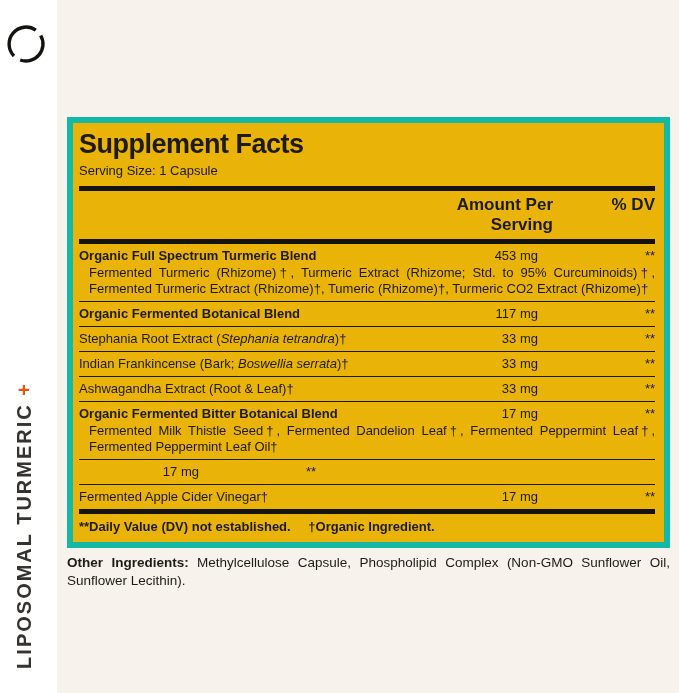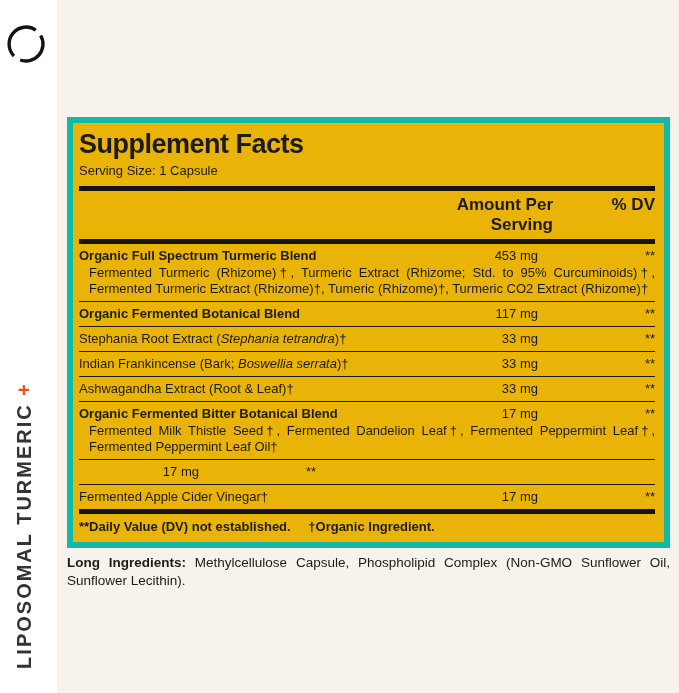--- a/index.html
+++ b/index.html
@@ -168,15 +168,15 @@
     </div>
 
     <div class="bar"></div>
 
     <div class="footnote">
       <span class="fn-dv">**Daily Value (DV) not established.</span>
       <span class="fn-organic">†Organic Ingredient.</span>
     </div>
   </div>
 
-  <p class="other"><span class="ol-label">Long Ingredients:</span><span> Methylcellulose Capsule, Phospholipid Complex (Non-GMO Sunflower Oil, Sunflower Lecithin).</span></p>
+  <p class="other"><span class="ol-label">Other Ingredients:</span><span> Methylcellulose Capsule, Phospholipid Complex (Non-GMO Sunflower Oil, Sunflower Lecithin).</span></p>
 
 </div>
 
 </body></html>

